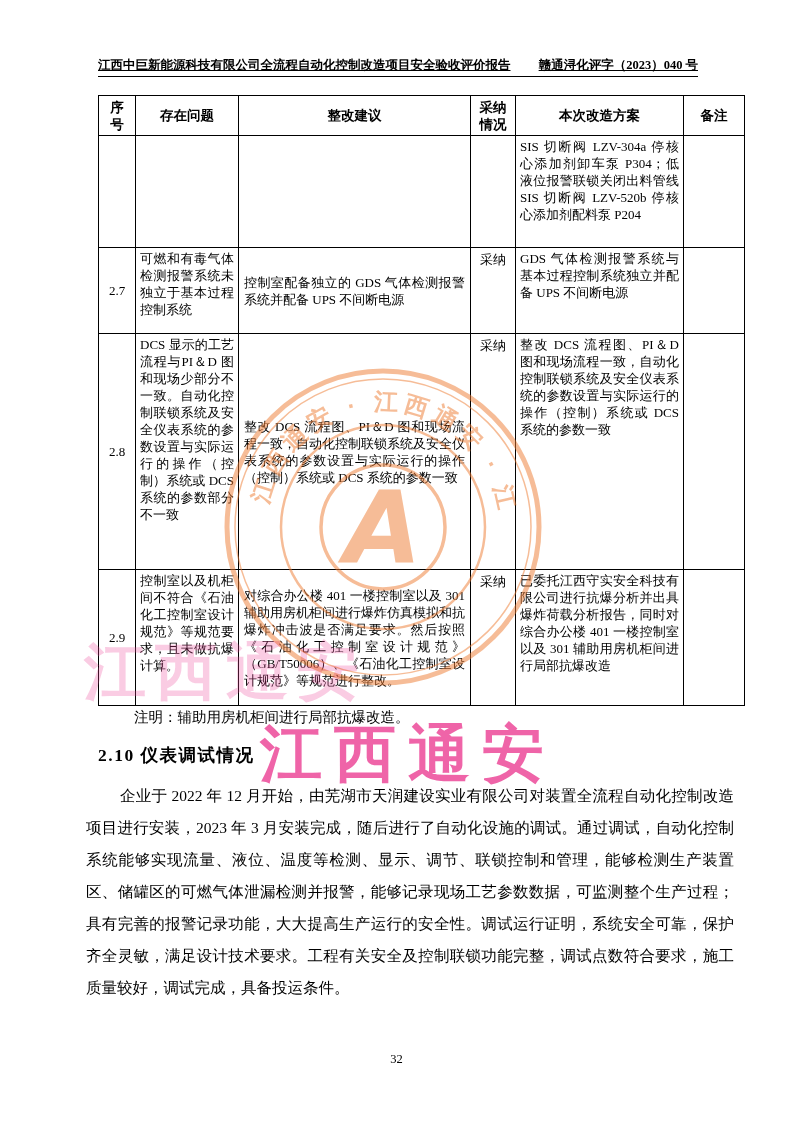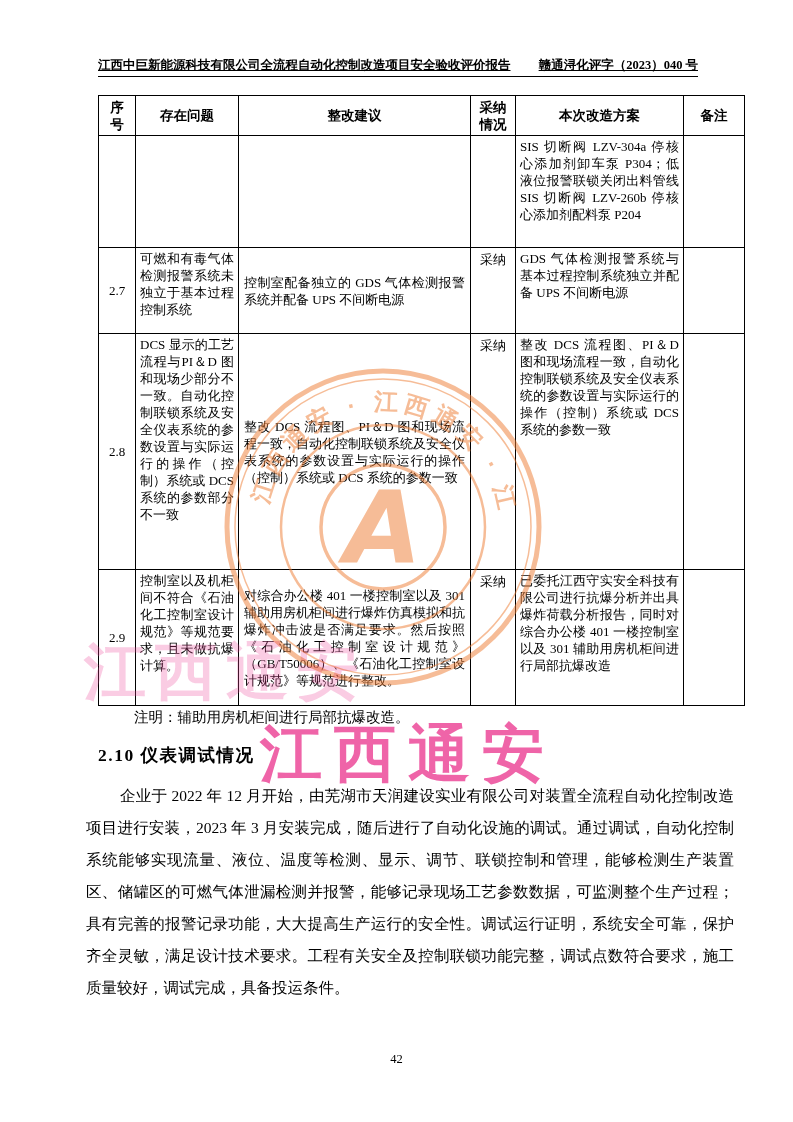--- a/index.html
+++ b/index.html
@@ -103,21 +103,21 @@
         <th>本次改造方案</th>
         <th>备注</th>
       </tr>
     </thead>
     <tbody>
       <tr>
         <td class="c-no"></td>
         <td class="c-problem"></td>
         <td class="c-sugg"></td>
         <td class="c-adopt"></td>
-        <td class="c-plan">SIS 切断阀 LZV-304a 停核心添加剂卸车泵 P304；低液位报警联锁关闭出料管线 SIS 切断阀 LZV-260b 停核心添加剂配料泵 P204</td>
+        <td class="c-plan">SIS 切断阀 LZV-304a 停核心添加剂卸车泵 P304；低液位报警联锁关闭出料管线 SIS 切断阀 LZV-520b 停核心添加剂配料泵 P204</td>
         <td class="c-remark"></td>
       </tr>
       <tr>
         <td class="c-no">2.7</td>
         <td class="c-problem">可燃和有毒气体检测报警系统未独立于基本过程控制系统</td>
         <td class="c-sugg">控制室配备独立的 GDS 气体检测报警系统并配备 UPS 不间断电源</td>
         <td class="c-adopt">采纳</td>
         <td class="c-plan">GDS 气体检测报警系统与基本过程控制系统独立并配备 UPS 不间断电源</td>
         <td class="c-remark"></td>
       </tr>
@@ -139,21 +139,21 @@
       </tr>
     </tbody>
   </table>
 
   <p class="table-note">注明：辅助用房机柜间进行局部抗爆改造。</p>
 
   <h2 class="section-heading">2.10 仪表调试情况</h2>
 
   <p class="body-paragraph">企业于 2022 年 12 月开始，由芜湖市天润建设实业有限公司对装置全流程自动化控制改造项目进行安装，2023 年 3 月安装完成，随后进行了自动化设施的调试。通过调试，自动化控制系统能够实现流量、液位、温度等检测、显示、调节、联锁控制和管理，能够检测生产装置区、储罐区的可燃气体泄漏检测并报警，能够记录现场工艺参数数据，可监测整个生产过程；具有完善的报警记录功能，大大提高生产运行的安全性。调试运行证明，系统安全可靠，保护齐全灵敏，满足设计技术要求。工程有关安全及控制联锁功能完整，调试点数符合要求，施工质量较好，调试完成，具备投运条件。</p>
 
-  <div class="page-number">42</div>
+  <div class="page-number">32</div>
 
   <div class="watermark-layer">
     <svg class="seal" width="322" height="322" viewBox="0 0 322 322">
       <defs>
         <path id="sealArc" d="M 44,161 A 117,117 0 1 1 278,161"></path>
       </defs>
       <circle cx="161" cy="161" r="156" fill="none" stroke="#ed7a2f" stroke-width="5"></circle>
       <circle cx="161" cy="161" r="148" fill="none" stroke="#ed7a2f" stroke-width="1.5"></circle>
       <circle cx="161" cy="161" r="102" fill="none" stroke="#ed7a2f" stroke-width="2.5"></circle>
       <circle cx="161" cy="161" r="62" fill="none" stroke="#ed7a2f" stroke-width="3.5"></circle>

